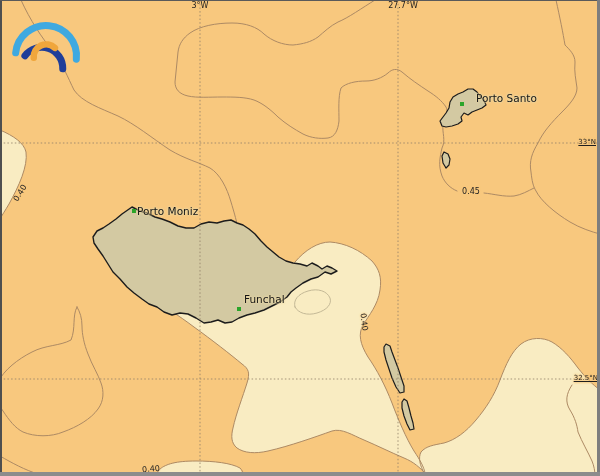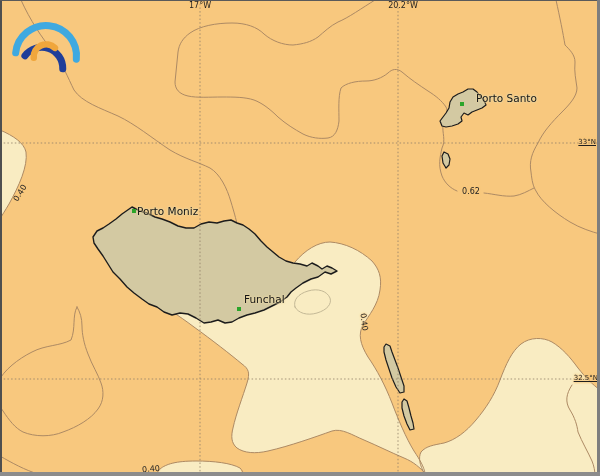--- a/index.html
+++ b/index.html
@@ -117,36 +117,36 @@
       <path class="grid" d="M0,379 H600"></path>
     </g>
 
     <g transform="translate(46,56) rotate(6)">
       <path d="M-30.5,0 A30.5,30.5 0 0 1 30.5,0" fill="none" stroke="var(--logo_light_blue,#3fa9e0)" stroke-width="7" stroke-linecap="round"></path>
       <path d="M-21,2 A21,21 0 0 1 18,11" fill="none" stroke="var(--logo_navy,#203e99)" stroke-width="7" stroke-linecap="round"></path>
       <path d="M-12,3 A12.5,12.5 0 0 1 8,-9" fill="none" stroke="var(--logo_orange,#f0a63c)" stroke-width="6.5" stroke-linecap="round"></path>
     </g>
   </svg>
 
-  <div class="lbl axis-top" style="left:200px;top:1px">17°W</div>
-  <div class="lbl axis-top" style="left:403px;top:1px">20.2°W</div>
+  <div class="lbl axis-top" style="left:200px;top:1px">3°W</div>
+  <div class="lbl axis-top" style="left:403px;top:1px">27.7°W</div>
   <div class="lbl axis-right" style="right:4px;top:138px">33°N</div>
   <div class="lbl axis-right" style="right:2px;top:374px">32.5°N</div>
 
   <div class="town-dot" style="left:132px;top:209px"></div>
   <div class="lbl town-label" style="left:137px;top:205px">Porto Moniz</div>
 
   <div class="town-dot" style="left:237px;top:307px"></div>
   <div class="lbl town-label" style="left:244px;top:293px">Funchal</div>
 
   <div class="town-dot" style="left:460px;top:102px"></div>
   <div class="lbl town-label" style="left:476px;top:92px">Porto Santo</div>
 
   <div class="lbl contour-lbl" style="left:20px;top:193px;transform:translate(-50%,-50%) rotate(-58deg)">0.40</div>
-  <div class="lbl contour-lbl" style="left:471px;top:191px;transform:translate(-50%,-50%)">0.62</div>
+  <div class="lbl contour-lbl" style="left:471px;top:191px;transform:translate(-50%,-50%)">0.45</div>
   <div class="lbl contour-lbl" style="left:364px;top:322px;transform:translate(-50%,-50%) rotate(83deg)">0.40</div>
   <div class="lbl contour-lbl" style="left:151px;top:469px;transform:translate(-50%,-50%) rotate(-5deg)">0.40</div>
 
   <div class="frame" id="frame-left"></div>
   <div class="frame" id="frame-top"></div>
   <div class="frame" id="frame-right"></div>
   <div class="frame" id="frame-bottom"></div>
 </div>
 
 </body></html>

